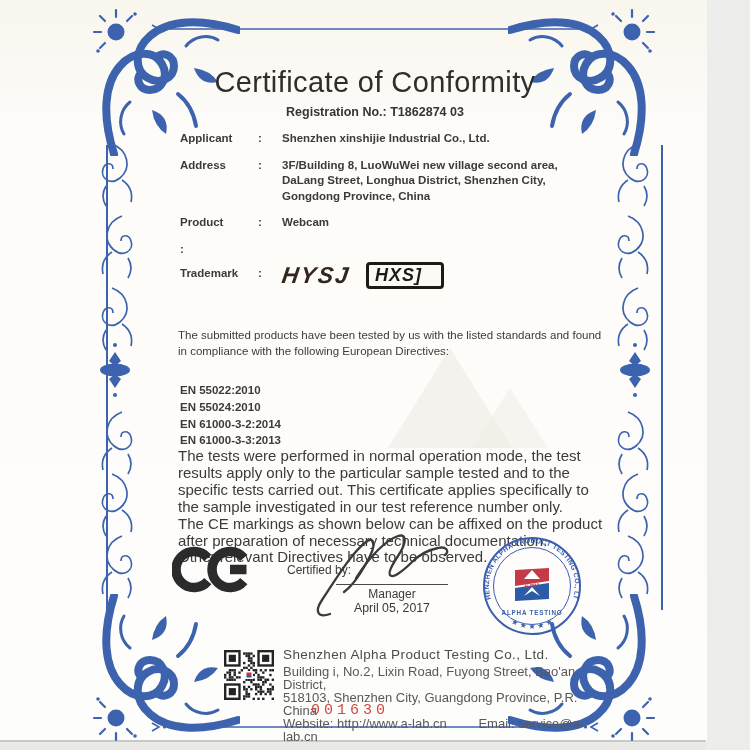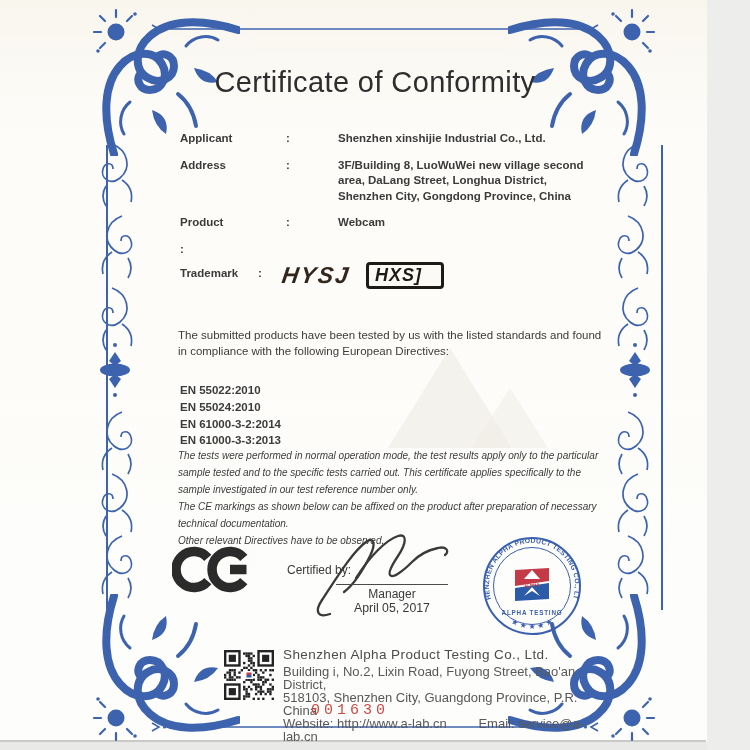--- a/index.html
+++ b/index.html
@@ -42,34 +42,34 @@
   
   .title { position:absolute; left:105px; top:66px; width:540px; text-align:center;
            font-size:29px; letter-spacing:.4px; color:#2e2e2e; }
   .registration { position:absolute; left:105px; top:105px; width:540px; text-align:center;
                   font-size:12.5px; font-weight:bold; color:#353535; }
   .fields { position:absolute; left:180px; top:131px; width:422px; }
   .frow { display:flex; font-size:11.5px; line-height:15.5px; font-weight:bold; }
   .frow .lab { width:78px; flex:0 0 78px; }
   .frow .sep { width:24px; flex:0 0 24px; }
   .frow .val { flex:1; }
-  .mb11 { margin-bottom:11px;gap:28px; } .mb9 { margin-bottom:9px; }
+  .mb11 { margin-bottom:11px; } .mb9 { margin-bottom:9px; }
   .logos { display:flex; align-items:center; margin-top:-4px; }
   .logo-hysj { font-size:23px; font-weight:800; font-style:italic; letter-spacing:2px;
                color:#33261d; transform:skewX(-8deg); }
   .logo-hxs { margin-left:16px; border:3.5px solid #1e1a16; border-radius:4px;
               padding:0 19px 1px 6px; font-size:18px; font-weight:800; font-style:italic;
               letter-spacing:1px; color:#1e1a16; background:#fbfaf6; line-height:20px; }
   .statement { position:absolute; left:178px; top:327px; width:424px;
                font-size:11.5px; line-height:16px; }
   .directive { position:absolute; left:178px; top:361px; font-size:12px; font-weight:bold; }
   .standards { position:absolute; left:180px; top:382px; font-size:11.5px;
                font-weight:bold; line-height:16.8px; }
   .disclaimer { position:absolute; left:178px; top:448px; width:430px;
-                font-size:10px; line-height:16.9px;font-style:italic; }
+                font-size:15px; line-height:16.9px; }
   .disclaimer p { margin:0; }
 
   .ce { position:absolute; left:172px; top:546px; }
   .certified { position:absolute; left:287px; top:563px; font-size:12px; color:#3a3a3a; }
   .sig { position:absolute; left:300px; top:526px; }
   .sig-line { position:absolute; left:336px; top:584px; width:112px; height:1.3px; background:#4a4a4a; }
   .signer { position:absolute; left:336px; top:587px; width:112px; text-align:center; font-size:12px; color:#3a3a3a; }
   .sdate { position:absolute; left:336px; top:601px; width:112px; text-align:center; font-size:12.3px; color:#383838; }
   .seal { position:absolute; left:482px; top:536px; }
 
@@ -177,20 +177,21 @@
   <div class="vline left"></div>
   <div class="vline right"></div>
   <svg class="vine left">
       <use href="#vine-strip"></use>
     </svg>
   <svg class="vine right">
       <use href="#vine-strip"></use>
     </svg>
 
   <div class="title">Certificate of Conformity</div>
+  <div class="registration">Registration No.: T1862874 03</div>
 
   <div class="fields">
     <div class="frow mb11">
       <span class="lab">Applicant</span>
       <span class="sep">:</span>
       <span class="val">Shenzhen xinshijie Industrial Co., Ltd.</span>
     </div>
     <div class="frow mb11">
       <span class="lab">Address</span>
       <span class="sep">:</span>

